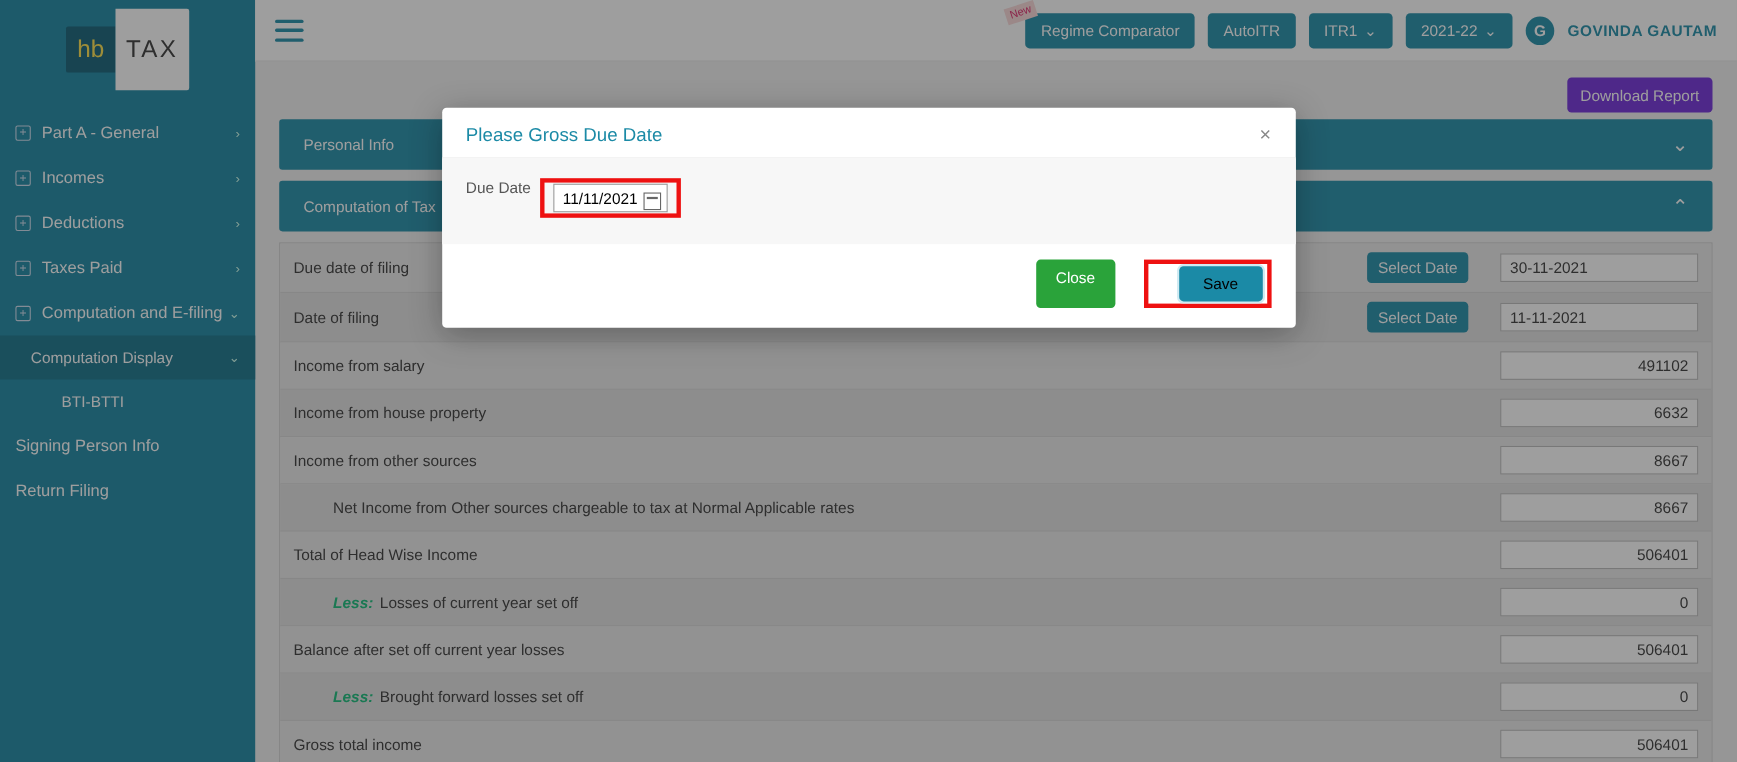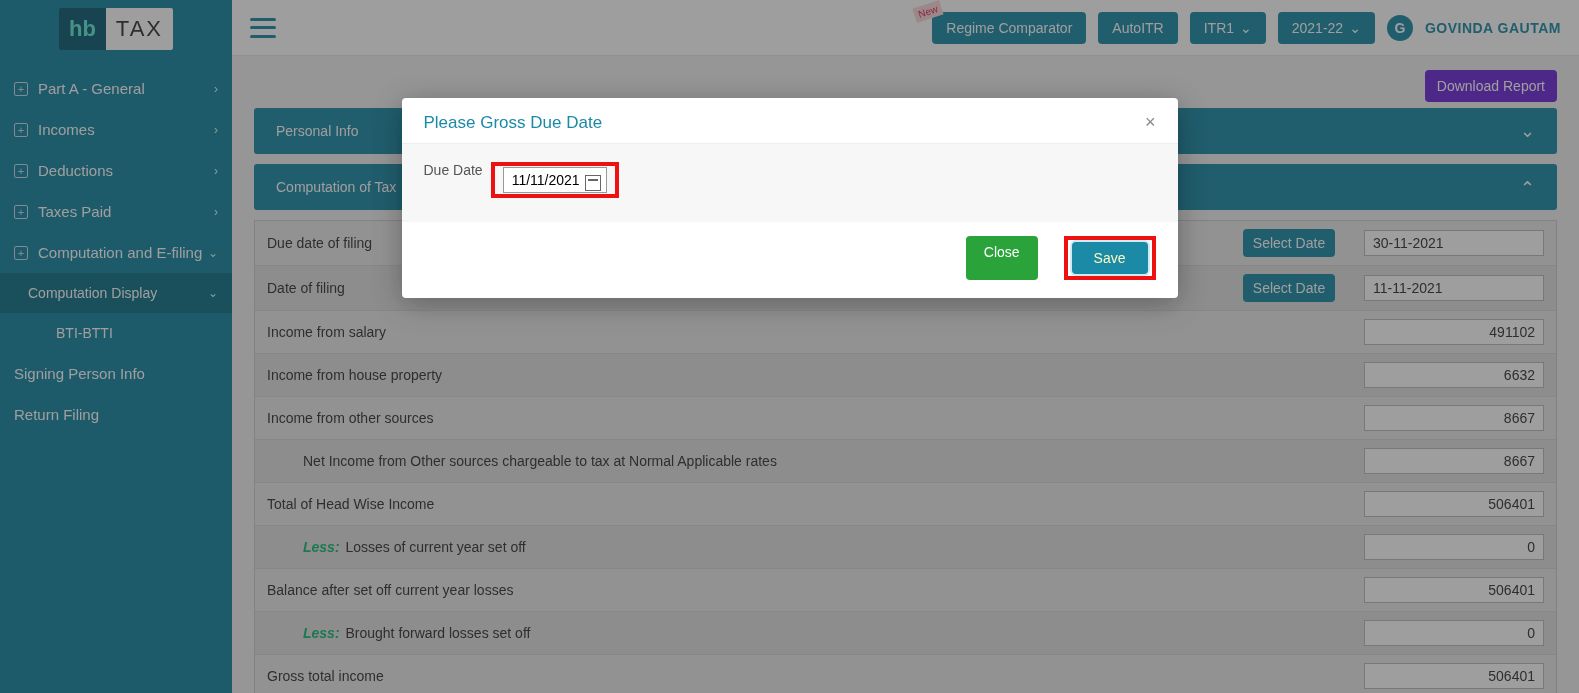--- a/index.html
+++ b/index.html
@@ -1,22 +1,22 @@
 <!DOCTYPE html>
 <html><head>
 <meta charset="utf-8">
 <style>
   * { box-sizing: border-box; margin: 0; padding: 0; }
   body { font-family: Arial, sans-serif; font-size: 14px; background: #f0f0f0; width: 1579px; height: 693px; overflow: hidden; position: relative; }
 
   .sidebar { position: absolute; top: 0; left: 0; width: 232px; height: 693px; background: #1483a0; color: #fff; }
   .logo-wrap { display:flex; justify-content:center; padding: 8px 0 18px; }
   .logo { display:flex; align-items:center; }
-  .logo-hb { background: #0b5b73; color:#5eead4; font-weight: bold; padding: 8px 10px; font-size: 22px; border-radius: 2px 0 0 2px; }
-  .logo-tax { background:#fff; color:#333; padding:8px 10px; font-size:22px; letter-spacing:2px; border-radius:0 2px 2px 0;}
+  .logo-hb { background: #0b5b73; color:#fde047; font-weight: normal; padding: 8px 10px; font-size: 22px; border-radius: 2px 0 0 2px; }
+  .logo-tax { background:#fff; color:#333; padding:24px 10px; font-size:22px; letter-spacing:2px; border-radius:0 2px 2px 0;}
   .nav-item { display:flex; align-items:center; padding: 12px 14px; cursor:pointer; font-size:15px; justify-content:space-between;}
   .nav-item .left { display:flex; align-items:center; gap:10px; }
   .plus-icon { width:14px; height:14px; border:1.5px solid #cde; border-radius:2px; display:flex; align-items:center; justify-content:center; font-size:11px; color:#cde;}
   .chev { font-size:12px; color:#cfe;}
   .nav-sub { background:#0f6f88; padding:12px 14px 12px 28px; display:flex; justify-content:space-between; align-items:center;}
   .nav-subsub { padding:12px 14px 12px 56px; }
 
   .topbar { position:absolute; top:0; left:232px; right:0; height:56px; background:#fff; display:flex; align-items:center; padding:0 18px; justify-content:space-between; border-bottom:1px solid #e5e5e5;}
   .hamburger { width:26px; height:20px; display:flex; flex-direction:column; justify-content:space-between; cursor:pointer;}
   .hamburger span{ height:3px; background:#1b8aa6; border-radius:2px;}
@@ -52,21 +52,21 @@
   .modal-close{ color:#888; font-size:18px; cursor:pointer;}
   .modal-body{ padding:18px 22px 24px; background:#f7f7f7; display:flex; align-items:flex-start; gap:8px;}
   .modal-body label{ color:#555;}
   .date-wrap{ border:4px solid #e11; padding:6px 8px; display:inline-block;}
   .date-input{ width:170px; border:1px solid #999; padding:4px 26px 4px 8px; position:relative; background:#fff;}
   .cal-icon{ position:absolute; right:6px; top:3px; width:16px; height:16px; border:1.5px solid #666;}
   .cal-icon::before{content:""; position:absolute; top:3px; left:2px; right:2px; height:1.5px; background:#666;}
   .modal-foot{ padding:14px 22px 18px; display:flex; justify-content:flex-end; gap:26px;}
   .btn-close{ background:#2aa33a; color:#fff; padding:8px 18px; border-radius:4px;}
   .save-wrap{ border:4px solid #e11; padding:2px 4px;}
-  .btn-save{ background:#1b8aa6; color:#fef9c3; padding:8px 22px; border-radius:4px; box-shadow:0 0 0 2px #cfeaf2;}
+  .btn-save{ background:#1b8aa6; color:#000000; padding:8px 22px; border-radius:4px; box-shadow:0 0 0 2px #cfeaf2;margin-left:24px;}
 </style>
 </head>
 <body>
 
 <div class="sidebar">
   <div class="logo-wrap">
     <div class="logo">
       <span class="logo-hb">hb</span>
       <span class="logo-tax">TAX</span>
     </div>

